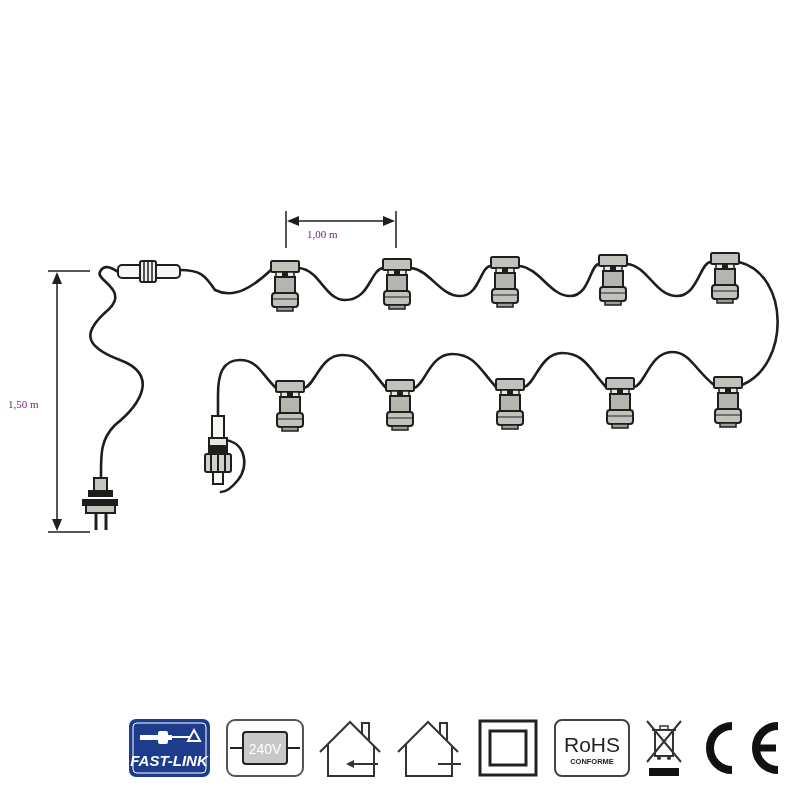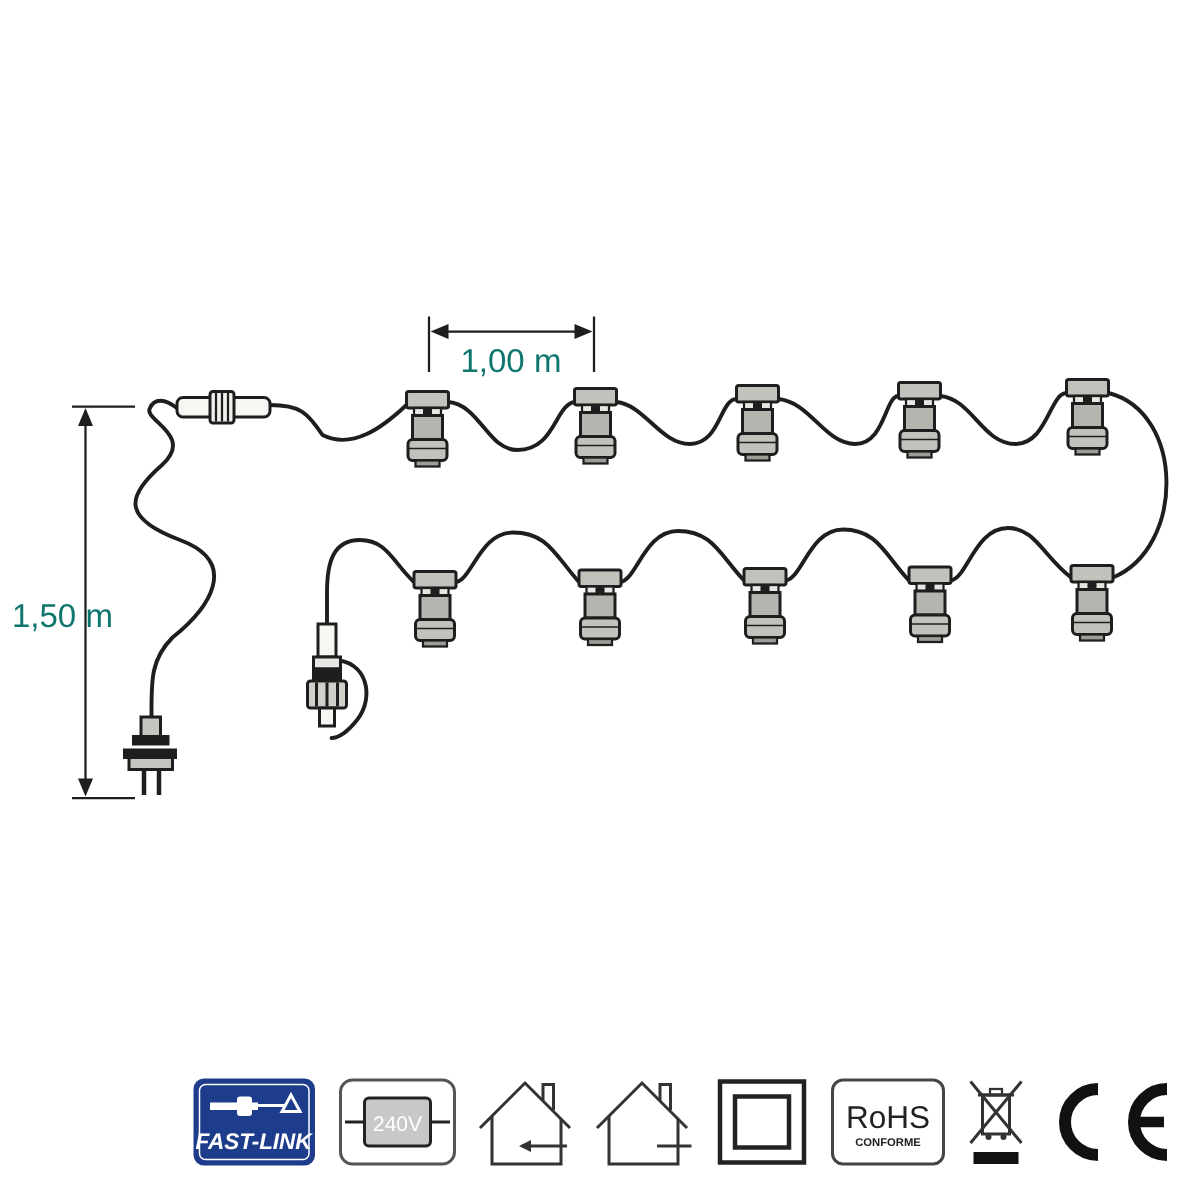--- a/index.html
+++ b/index.html
@@ -1,18 +1,18 @@
 <!DOCTYPE html>
 <html><head>
 <meta charset="utf-8">
 <style>
   html, body { margin:0; padding:0; background:#ffffff; }
   body { width:800px; height:800px; position:relative; overflow:hidden; font-family:"Liberation Sans", sans-serif; }
   #diagram { position:absolute; left:0; top:0; width:800px; height:700px; }
-  .label { position:absolute; font-size:22px; color:#0f766e; font-family:Liberation Sans, sans-serif; }
+  .label { position:absolute; font-size:11px; color:#701a75; font-family:Liberation Serif, serif; }
   #icons { position:absolute; left:128px; top:718px; width:660px; height:66px;text-align:center; }
   .icon { position:absolute; top:0; height:62px; }
 </style>
 </head>
 <body>
 
 <svg id="diagram" viewBox="0 0 800 700" xmlns="http://www.w3.org/2000/svg">
   <defs>
     <g id="socket">
       <rect x="-14" y="0" width="28" height="11" rx="1.5" fill="#c2c2bd" stroke="#1e1e1e" stroke-width="2"></rect>

